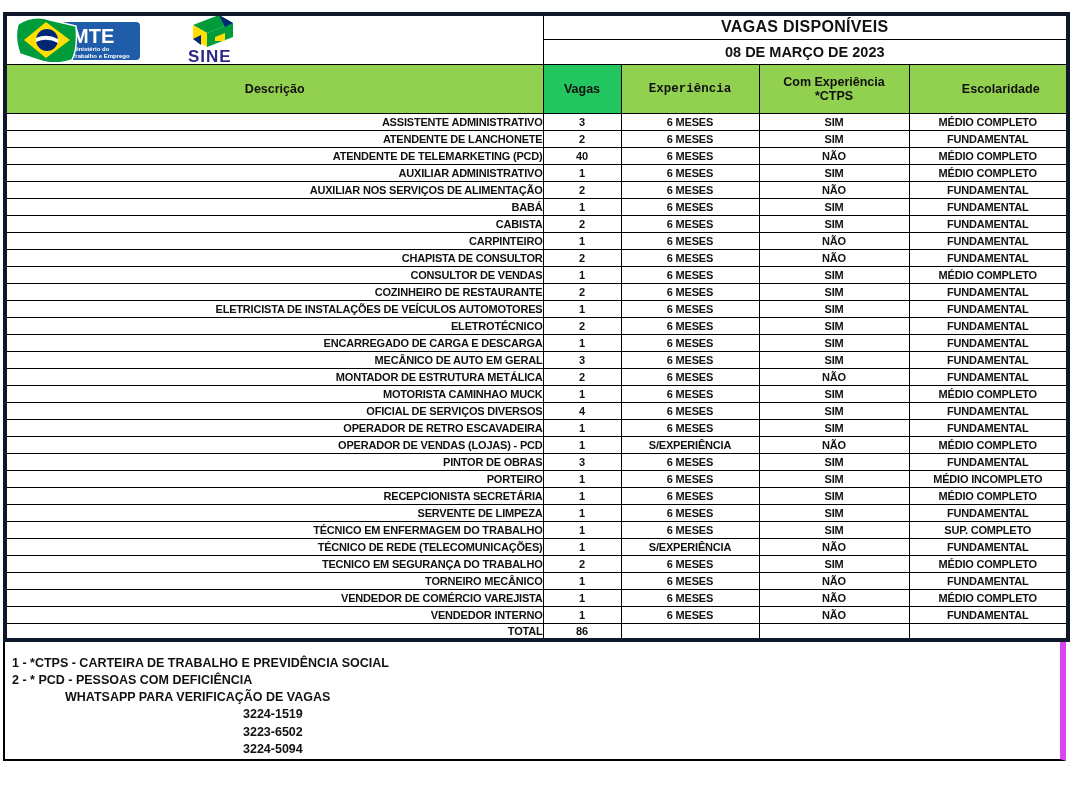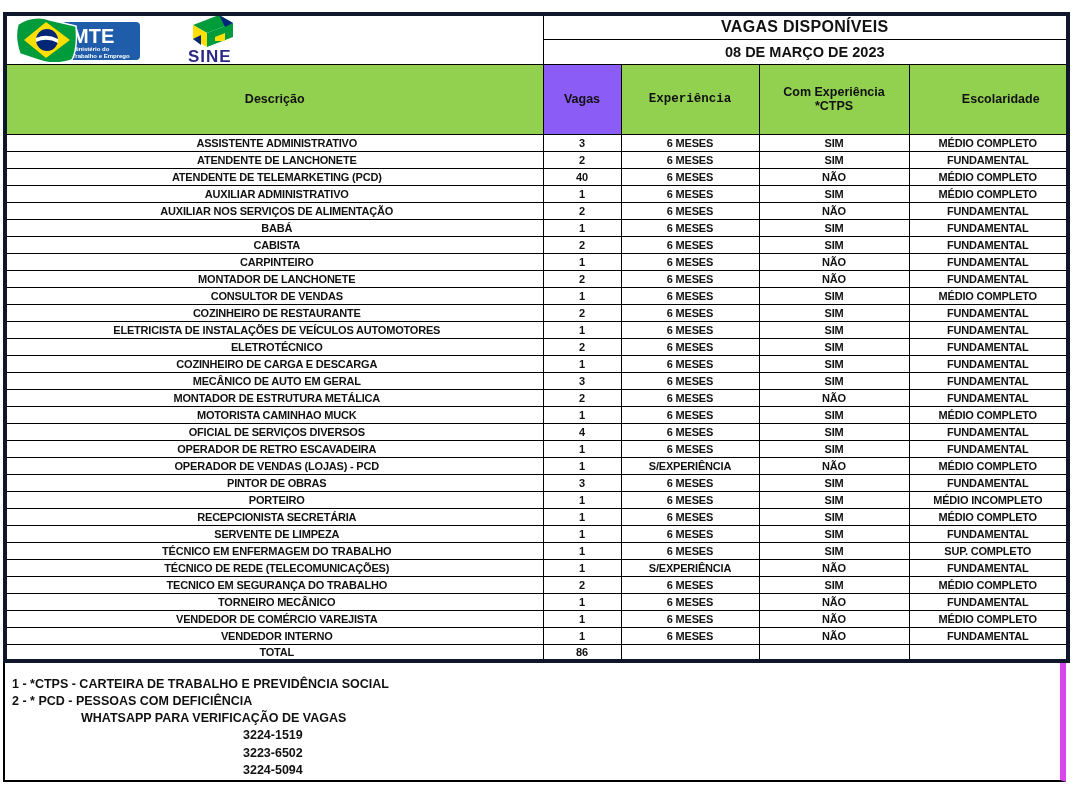--- a/index.html
+++ b/index.html
@@ -31,43 +31,43 @@
     height: 25px; text-align: center; vertical-align: middle;
     font-weight: bold; font-size: 16px; letter-spacing: 0.3px;
   }
   td.date-cell {
     height: 25px; text-align: center; vertical-align: middle;
     font-weight: bold; font-size: 14.5px; margin-left: 32px;
   }
 
   
   tr.cols th {
-    height: 70px; text-align: center; vertical-align: middle;
+    height: 49px; text-align: center; vertical-align: middle;
     font-weight: bold; font-size: 12.5px;
     white-space: pre-line;
   }
 
   
   tr.data td {
     height: 17px; font-weight: bold; font-size: 11px;
     letter-spacing: -0.2px; vertical-align: middle;
     white-space: nowrap;
   }
-  tr.data td.desc { text-align: center; padding-left: 4px; }
+  tr.data td.desc { text-align: right; padding-left: 4px; }
   tr.data td.ctr  { text-align: center; }
 
   
   .notes {
     border-left: 2px solid #000; border-right: 6px solid #d946ef; border-bottom: 2px solid #000;
     height: 119px; background: #fff;
     font-weight: bold; font-size: 12.5px;
     padding-top: 13px;
   }
   .notes .line { padding-left: 7px; line-height: 17px; }
-  .notes .wa   { padding-left: 76px; line-height: 17px; }
+  .notes .wa   { padding-left: 60px; line-height: 17px; }
   .notes .tel  { padding-left: 238px; line-height: 17.5px; }
 
   
   .mte-logo { position: absolute; left: 7px; top: -6px; width: 128px; height: 52px; }
   .sine-logo { position: absolute; left: 168px; top: -3px; width: 72px; height: 55px; }
 </style>
 </head>
 <body>
 
 <div class="page">
@@ -114,21 +114,21 @@
 
           </td>
           <td class="title-cell" colspan="4">VAGAS DISPONÍVEIS</td>
         </tr>
         <tr>
           <td class="date-cell" colspan="4">08 DE MARÇO DE 2023</td>
         </tr>
 
         <tr class="cols">
           <th style="background: rgb(146, 208, 80);">Descrição</th>
-          <th style="background: #8b5cf6;">Vagas</th>
+          <th style="background: #22c55e;">Vagas</th>
           <th style="background: rgb(146, 208, 80); font-family: Liberation Mono, monospace;">Experiência</th>
           <th style="background: rgb(146, 208, 80);">Com Experiência
 *CTPS</th>
           <th style="background: rgb(146, 208, 80); padding-left: 26px;">Escolaridade</th>
         </tr>
 
       <tr class="data">
             <td class="desc">ASSISTENTE ADMINISTRATIVO</td>
             <td class="ctr">3</td>
             <td class="ctr">6 MESES</td>
@@ -178,21 +178,21 @@
             <td class="ctr">FUNDAMENTAL</td>
           </tr>
           <tr class="data">
             <td class="desc">CARPINTEIRO</td>
             <td class="ctr">1</td>
             <td class="ctr">6 MESES</td>
             <td class="ctr">NÃO</td>
             <td class="ctr">FUNDAMENTAL</td>
           </tr>
           <tr class="data">
-            <td class="desc">MONTADOR DE LANCHONETE</td>
+            <td class="desc">CHAPISTA DE CONSULTOR</td>
             <td class="ctr">2</td>
             <td class="ctr">6 MESES</td>
             <td class="ctr">NÃO</td>
             <td class="ctr">FUNDAMENTAL</td>
           </tr>
           <tr class="data">
             <td class="desc">CONSULTOR DE VENDAS</td>
             <td class="ctr">1</td>
             <td class="ctr">6 MESES</td>
             <td class="ctr">SIM</td>
@@ -213,21 +213,21 @@
             <td class="ctr">FUNDAMENTAL</td>
           </tr>
           <tr class="data">
             <td class="desc">ELETROTÉCNICO</td>
             <td class="ctr">2</td>
             <td class="ctr">6 MESES</td>
             <td class="ctr">SIM</td>
             <td class="ctr">FUNDAMENTAL</td>
           </tr>
           <tr class="data">
-            <td class="desc">COZINHEIRO DE CARGA E DESCARGA</td>
+            <td class="desc">ENCARREGADO DE CARGA E DESCARGA</td>
             <td class="ctr">1</td>
             <td class="ctr">6 MESES</td>
             <td class="ctr">SIM</td>
             <td class="ctr">FUNDAMENTAL</td>
           </tr>
           <tr class="data">
             <td class="desc">MECÂNICO DE AUTO EM GERAL</td>
             <td class="ctr">3</td>
             <td class="ctr">6 MESES</td>
             <td class="ctr">SIM</td>

